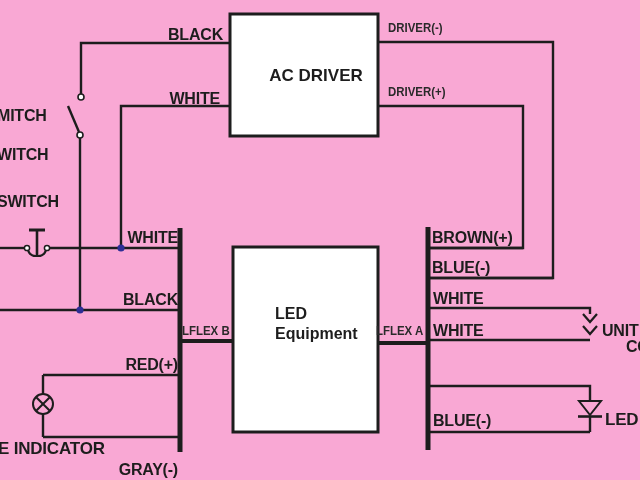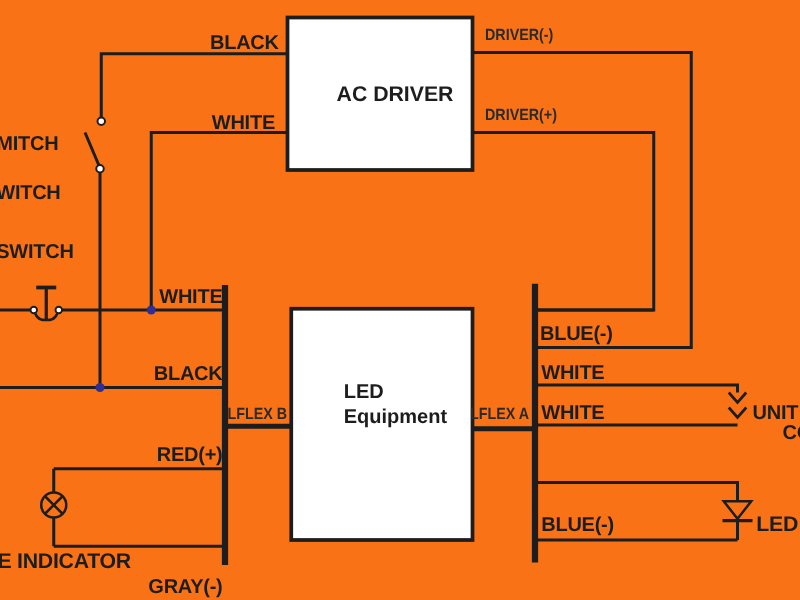--- a/index.html
+++ b/index.html
@@ -1,17 +1,17 @@
 <!DOCTYPE html>
 <html><head>
 <meta charset="utf-8">
 <style>
   html,body{margin:0;padding:0;background:#ffffff;}
   #stage{
-    position:relative;width:640px;height:480px;background:#f97316;
+    position:relative;width:640px;height:480px;background:#f9a8d4;
     overflow:hidden;font-family:"Liberation Sans",sans-serif;color:#1d1d1d;
   }
   #wires{position:absolute;left:0;top:0;width:640px;height:480px;}
   .lbl{
     position:absolute;font-weight:bold;font-size:16px;line-height:17px;
     letter-spacing:-0.2px;white-space:nowrap;color:#1d1d1d;
   }
   .lbl-sm{
     position:absolute;font-weight:bold;font-size:13px;line-height:14px;
     white-space:nowrap;color:#2a2a2a;transform:scaleX(0.88);transform-origin:left center;
@@ -121,20 +121,21 @@
   <div class="lbl rt" style="right:462px;top:229px;width:120px;">WHITE</div>
   <div class="lbl rt" style="right:462px;top:291px;width:120px;">BLACK</div>
   <div class="lbl rt" style="right:462px;top:356px;width:120px;">RED(+)</div>
   <div class="lbl rt" style="right:462px;top:417px;width:120px;margin-top:44px;">GRAY(-)</div>
 
   <div class="lbl" style="left:-2px;top:440px;font-size:17px;">E INDICATOR</div>
 
   <div class="lbl-sm" style="left:182px;top:324px;">LFLEX B</div>
   <div class="lbl-sm" style="left:376px;top:324px;">LFLEX A</div>
 
+  <div class="lbl" style="left:432px;top:229px;">BROWN(+)</div>
   <div class="lbl" style="left:432px;top:259px;">BLUE(-)</div>
   <div class="lbl" style="left:433px;top:290px;">WHITE</div>
   <div class="lbl" style="left:433px;top:322px;">WHITE</div>
   <div class="lbl" style="left:433px;top:412px;">BLUE(-)</div>
 
   <div class="lbl" style="left:602px;top:322px;">UNIT</div>
   <div class="lbl" style="left:602px;top:338px;margin-left:24px;">CON</div>
 
   <div class="lbl" style="left:605px;top:411px;font-size:17px;">LED</div>
 

